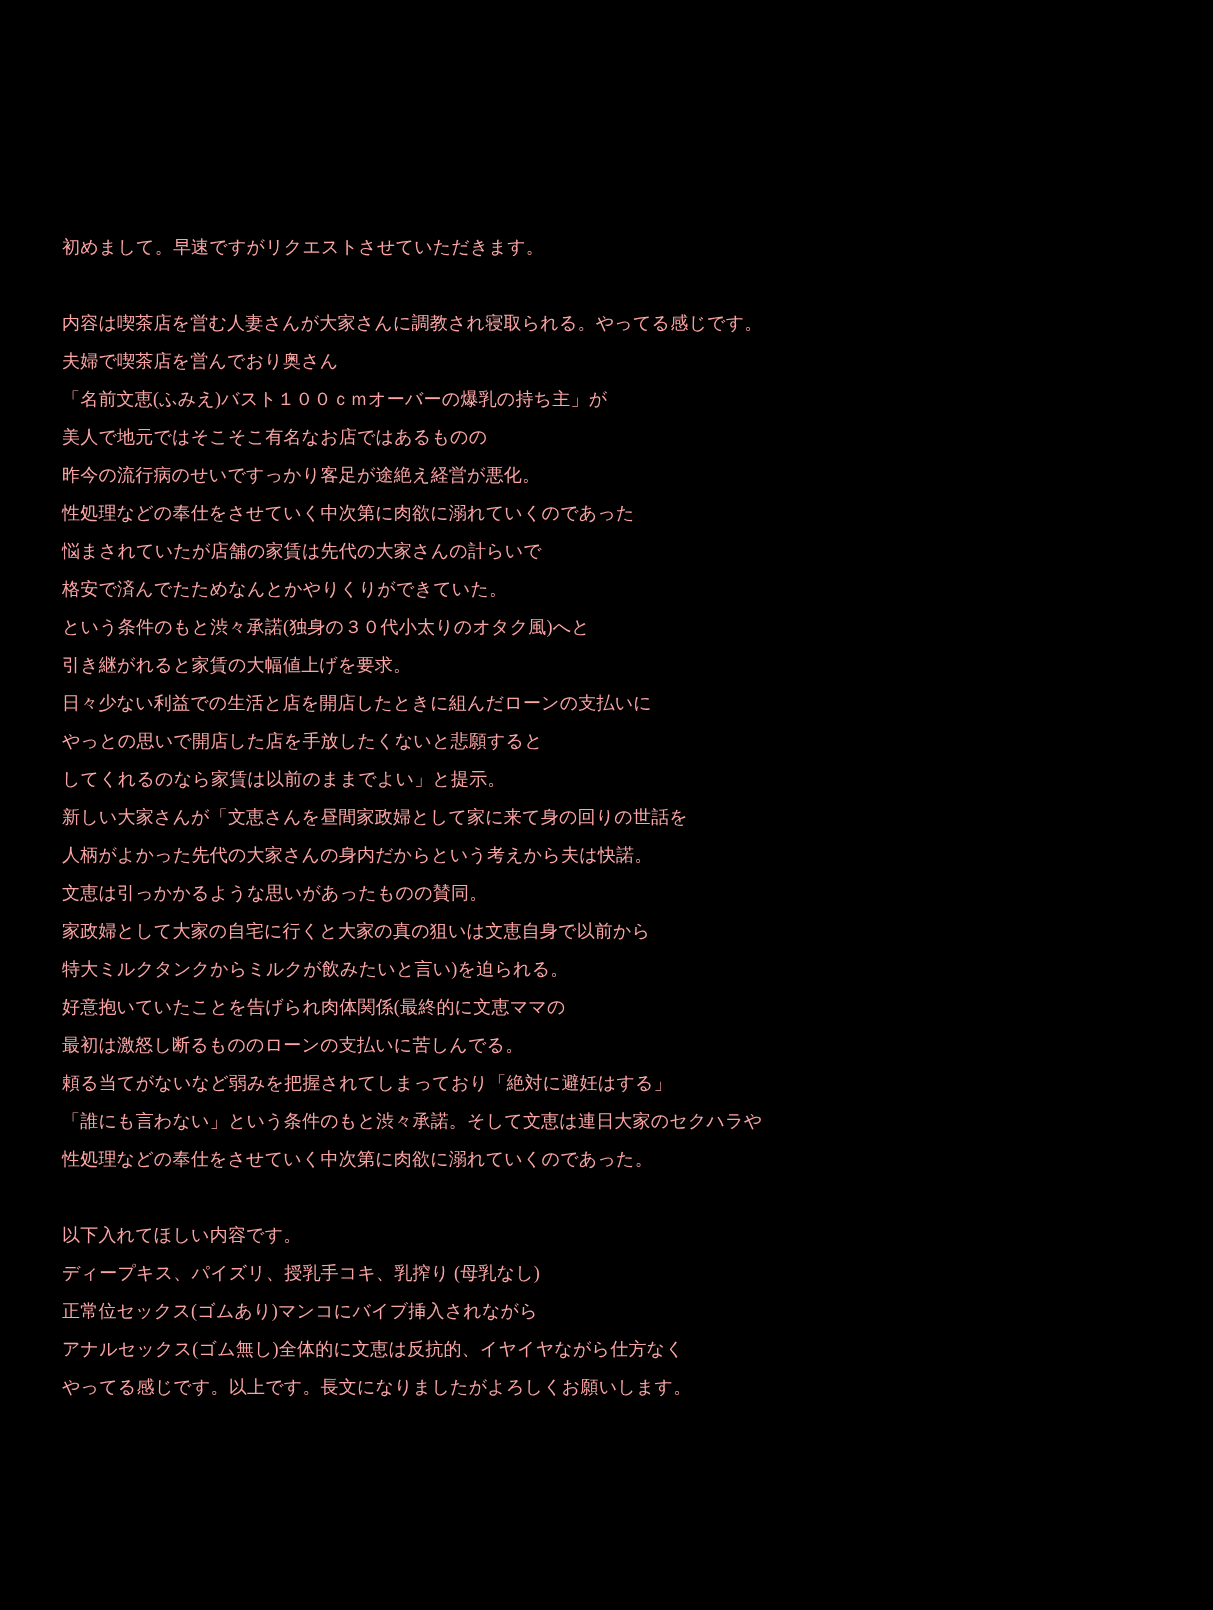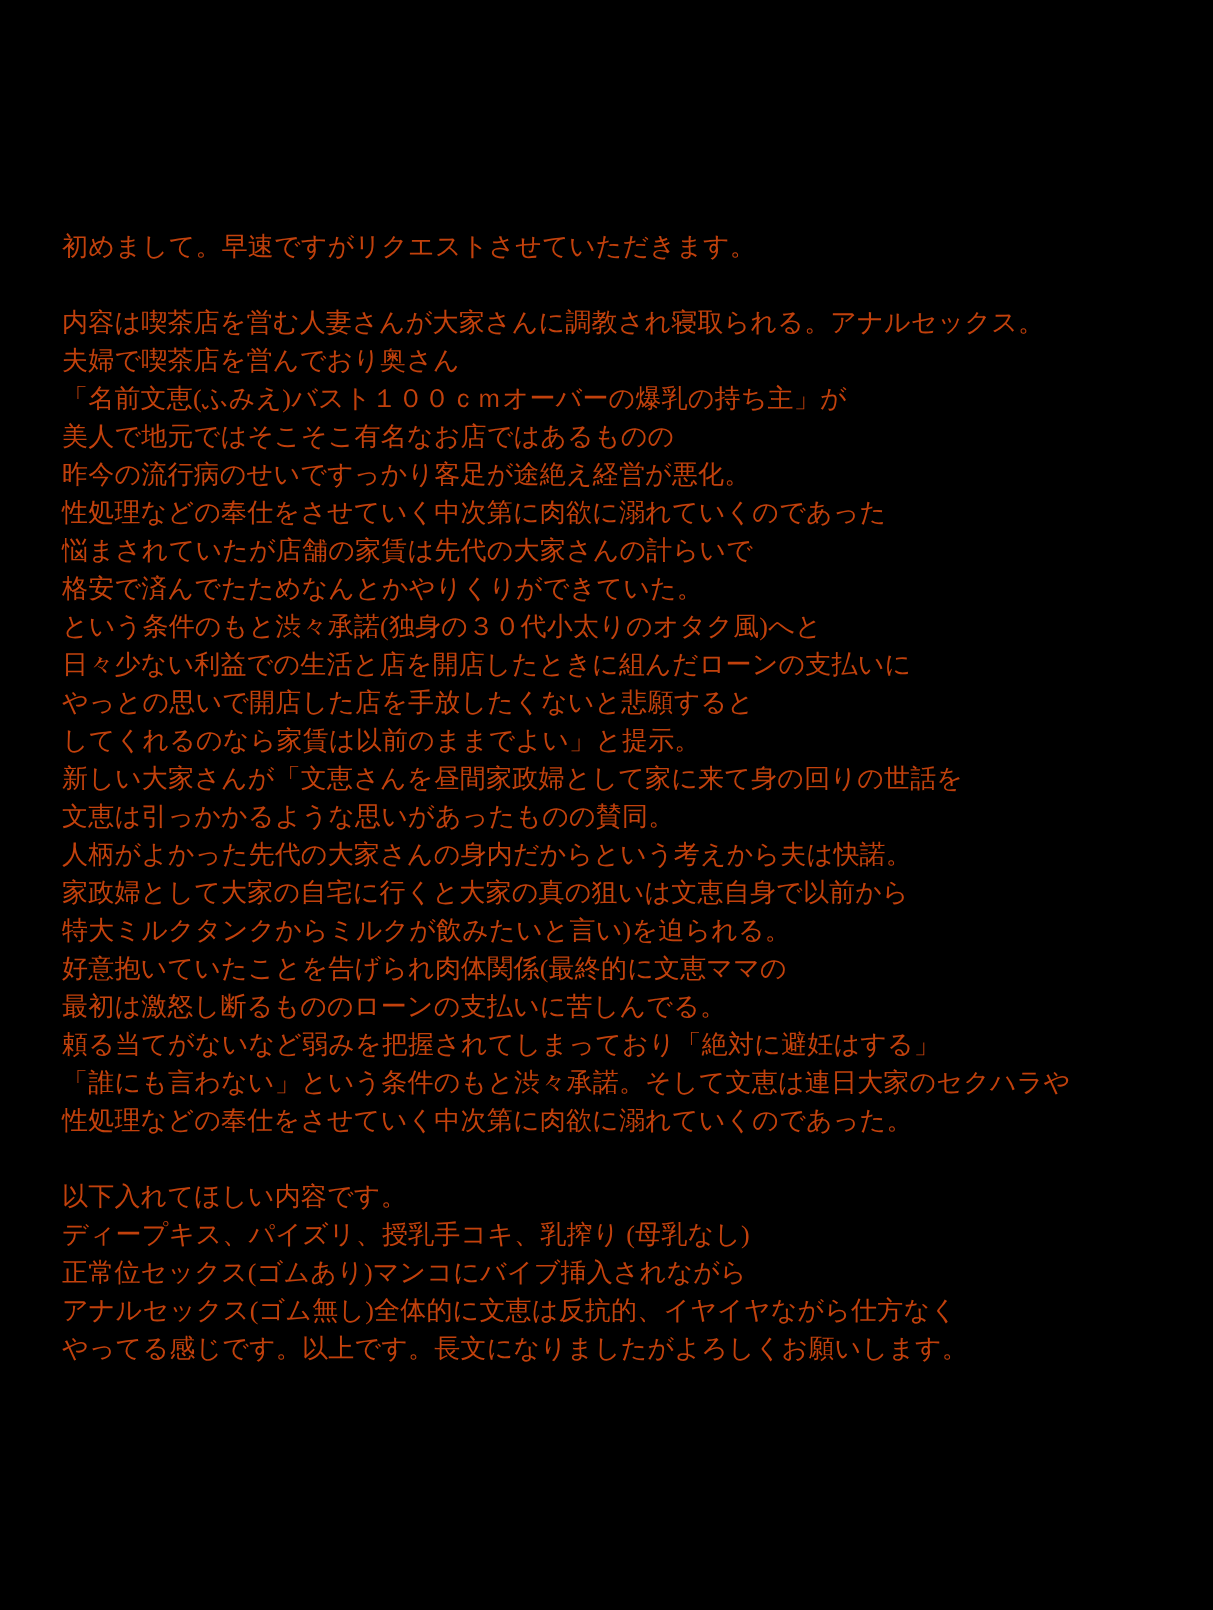--- a/index.html
+++ b/index.html
@@ -25,59 +25,60 @@
     left: 62px;
     top: 228px;
     width: 1090px;
     color: #ffffff;
   }
   .para {
     margin: 0;
     padding: 0;
   }
   .line {
-    font-size: 26px;
+    font-size: 18px;
     line-height: 38px;
     white-space: pre;
     letter-spacing: 0.2px;
-    color: #c2410c;
+    color: #fca5a5;
     font-family: "Liberation Serif", "DejaVu Serif", serif;
   }
   .spacer {
     height: 38px;
   }
 </style>
 </head>
 <body>
 
 <div id="page">
   <div class="text-block">
 
     <div class="para">
       <div class="line">初めまして。早速ですがリクエストさせていただきます。</div>
     </div>
 
     <div class="spacer"></div>
 
     <div class="para">
-      <div class="line">内容は喫茶店を営む人妻さんが大家さんに調教され寝取られる。アナルセックス。</div>
+      <div class="line">内容は喫茶店を営む人妻さんが大家さんに調教され寝取られる。やってる感じです。</div>
       <div class="line">夫婦で喫茶店を営んでおり奥さん</div>
       <div class="line">「名前文恵(ふみえ)バスト１００ｃｍオーバーの爆乳の持ち主」が</div>
       <div class="line">美人で地元ではそこそこ有名なお店ではあるものの</div>
       <div class="line">昨今の流行病のせいですっかり客足が途絶え経営が悪化。</div>
       <div class="line">性処理などの奉仕をさせていく中次第に肉欲に溺れていくのであった</div>
       <div class="line">悩まされていたが店舗の家賃は先代の大家さんの計らいで</div>
       <div class="line">格安で済んでたためなんとかやりくりができていた。</div>
       <div class="line">という条件のもと渋々承諾(独身の３０代小太りのオタク風)へと</div>
+      <div class="line">引き継がれると家賃の大幅値上げを要求。</div>
       <div class="line">日々少ない利益での生活と店を開店したときに組んだローンの支払いに</div>
       <div class="line">やっとの思いで開店した店を手放したくないと悲願すると</div>
       <div class="line">してくれるのなら家賃は以前のままでよい」と提示。</div>
       <div class="line">新しい大家さんが「文恵さんを昼間家政婦として家に来て身の回りの世話を</div>
+      <div class="line">人柄がよかった先代の大家さんの身内だからという考えから夫は快諾。</div>
       <div class="line">文恵は引っかかるような思いがあったものの賛同。</div>
-      <div class="line">人柄がよかった先代の大家さんの身内だからという考えから夫は快諾。</div>
       <div class="line">家政婦として大家の自宅に行くと大家の真の狙いは文恵自身で以前から</div>
       <div class="line">特大ミルクタンクからミルクが飲みたいと言い)を迫られる。</div>
       <div class="line">好意抱いていたことを告げられ肉体関係(最終的に文恵ママの</div>
       <div class="line">最初は激怒し断るもののローンの支払いに苦しんでる。</div>
       <div class="line">頼る当てがないなど弱みを把握されてしまっており「絶対に避妊はする」</div>
       <div class="line">「誰にも言わない」という条件のもと渋々承諾。そして文恵は連日大家のセクハラや</div>
       <div class="line">性処理などの奉仕をさせていく中次第に肉欲に溺れていくのであった。</div>
     </div>
 
     <div class="spacer"></div>

